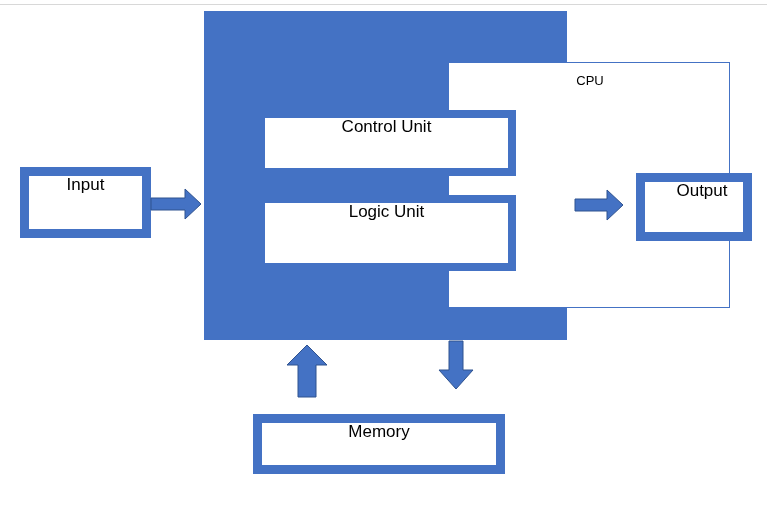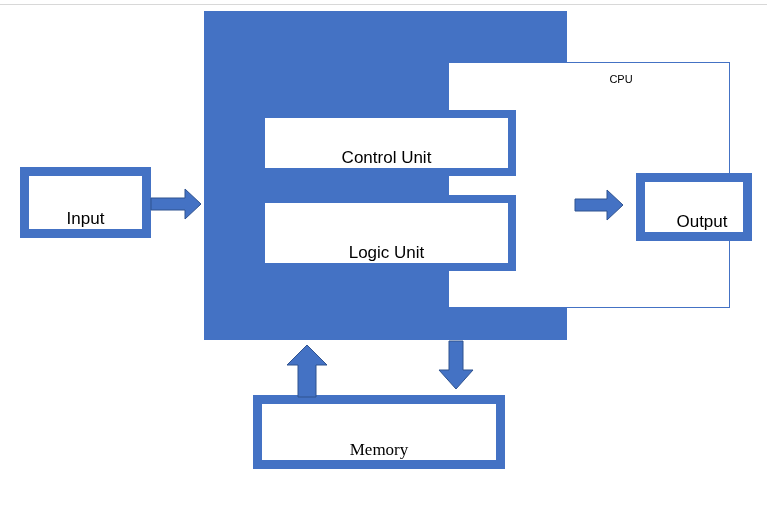--- a/index.html
+++ b/index.html
@@ -28,21 +28,21 @@
   }
 
   
   .bluebox {
     position: absolute;
     box-sizing: border-box;
     background: #ffffff;
     border-style: solid;
     border-color: #4472c4;
     display: flex;
-    align-items: flex-end;
+    align-items: flex-start;
     justify-content: center;
   }
   .bluebox .lbl {
     color: #000000;
     text-align: center;
     line-height: 1.1;
     white-space: nowrap;
   }
 
   
@@ -64,23 +64,22 @@
     background: #ffffff;
     box-sizing: border-box;
     border: 1px solid #4472c4;
   }
   #cpu-title {
     position: absolute;
     left: 0;
     top: 10px;
     width: 282px;
     text-align: center;
-    font-size: 11px;
+    font-size: 13px;
     color: #000000;
-    margin-left: 31px;
   }
 
   
   #control-unit {
     left: 257px;
     top: 110px;
     width: 259px;
     height: 66px;
     border-width: 8px;
   }
@@ -104,25 +103,24 @@
   #output-box {
     left: 636px;
     top: 173px;
     width: 116px;
     height: 68px;
     border-width: 9px;
     padding-left: 16px;
   }
   #memory-box {
     left: 253px;
-    top: 395px;
+    top: 414px;
     width: 252px;
-    height: 74px;
+    height: 60px;
     border-width: 9px;
-    font-family: Liberation Serif, serif;
   }
   #input-box .lbl, #output-box .lbl, #memory-box .lbl { font-size: 17px; }
 
   
   .arrow {
     position: absolute;
   }
   .arrow svg { display: block; }
   #arrow-input  { left: 150px; top: 188px; }
   #arrow-output { left: 574px; top: 189px; }

